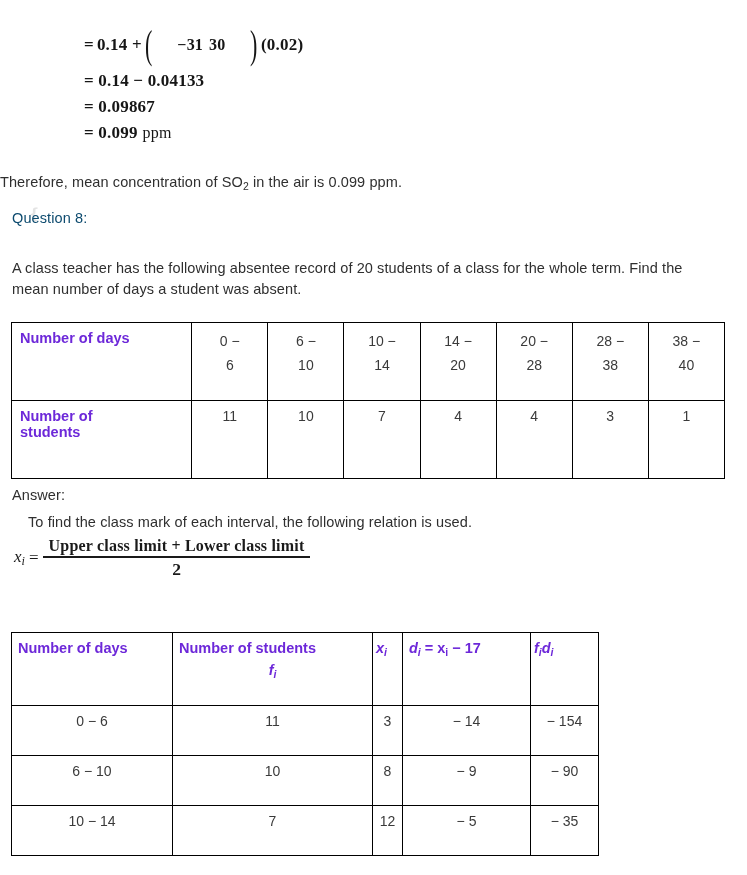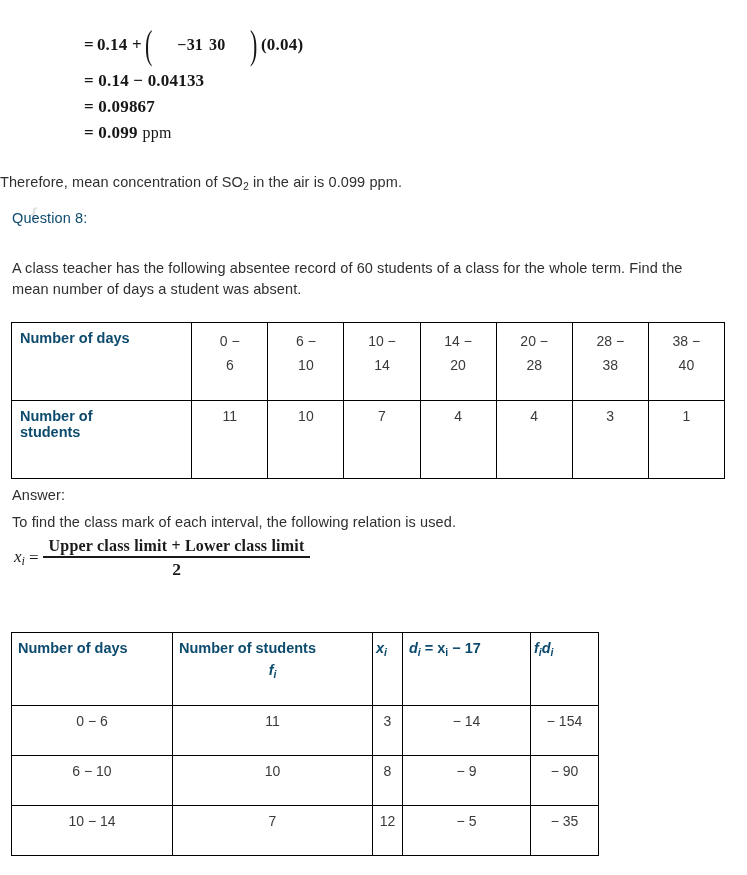--- a/index.html
+++ b/index.html
@@ -97,21 +97,21 @@
   }
 
   .p-therefore { left: 0; top: 172px; width: 700px; }
   .q-label {
     left: 12px; top: 208px;
     color: #0c4a6e;
     font-size: 14.5px;
   }
   .p-question { left: 12px; top: 258px; width: 690px; }
   .p-answer  { left: 12px; top: 485px; }
-  .p-tofind  { left: 12px; top: 512px; width: 700px; }
+  .p-tofind  { left: 28px; top: 512px; width: 700px; }
   .p-taking  { left: 12px; top: 596px; width: 700px; }
 
   sub { font-size: 0.72em; vertical-align: -0.25em; }
   .ital { font-style: italic; }
 
   
   .xi-formula {
     position: absolute;
     left: 14px;
     top: 537px;
@@ -162,21 +162,21 @@
     border: 1.6px solid #000000;
     font-family: "Liberation Sans", sans-serif;
     font-size: 14px;
     color: #3a3a3a;
     vertical-align: top;
     padding: 7px 6px 6px 6px;
     box-sizing: border-box;
   }
   table.grid td.hdr {
     font-weight: bold;
-    color: #0c4a6e;
+    color: #6d28d9;
     text-align: left;
     font-size: 14.5px;
   }
   table.grid td.ctr { text-align: center; }
 
   
   #table-absentee-record {
     left: 11px;
     top: 322px;
     width: 714px;
@@ -231,41 +231,41 @@
     <div class="eqn-line first">
       <span class="eq-sign">=</span>
       <span>0.14 +</span>
       <span class="paren-big">(</span>
       <span class="frac">
         <span class="num">−31</span>
         <span class="bar"></span>
         <span class="den">30</span>
       </span>
       <span class="paren-big">)</span>
-      <span>(0.04)</span>
+      <span>(0.02)</span>
     </div>
 
     <div class="eqn-line rest">= 0.14 − 0.04133</div>
     <div class="eqn-line rest">= 0.09867</div>
 
     <div class="eqn-line rest">
       <span>= 0.099</span>
       <span class="ppm-txt">ppm</span>
     </div>
   </div>
 
   <div class="body-text p-therefore">
     <span>Therefore, mean concentration of SO</span><sub>2</sub><span> in the air is 0.099 ppm.</span>
   </div>
 
   <div class="smudge">❴</div>
 
   <div class="body-text q-label">Question 8:</div>
 
-  <div class="body-text p-question">A class teacher has the following absentee record of 60 students of a class for the whole term. Find the mean number of days a student was absent.</div>
+  <div class="body-text p-question">A class teacher has the following absentee record of 20 students of a class for the whole term. Find the mean number of days a student was absent.</div>
 
   <table class="grid" id="table-absentee-record">
     <tbody>
       <tr>
         <td class="hdr label">Number of days</td>
         <td class="cell ctr interval-2line">
           <span>0 −</span><br>
           <span>6</span>
         </td>
         <td class="cell ctr interval-2line">

